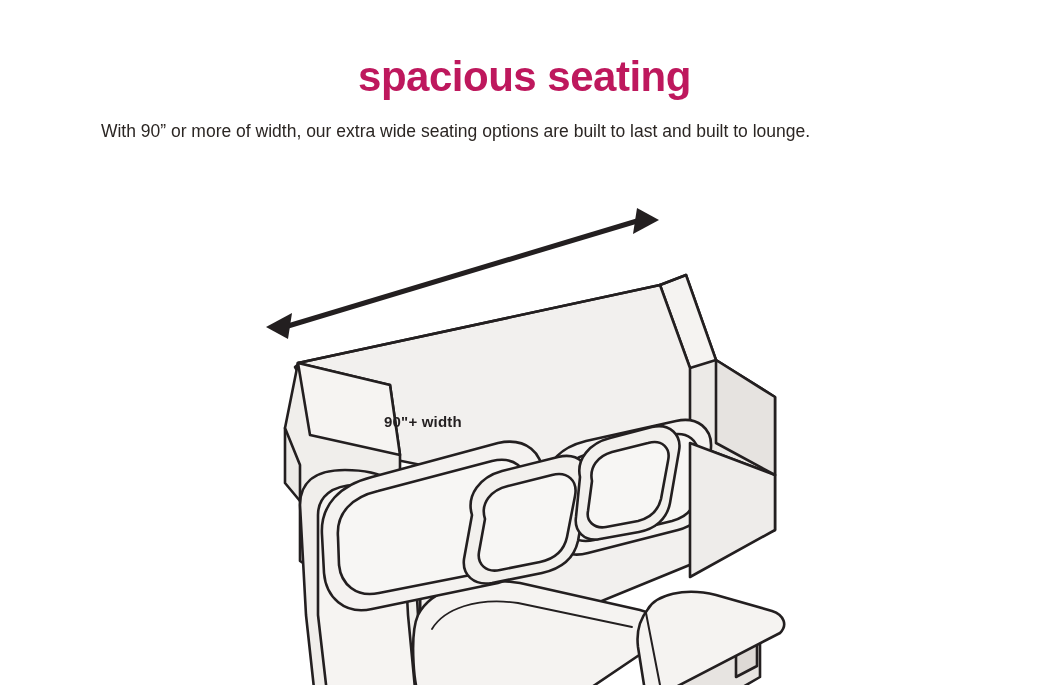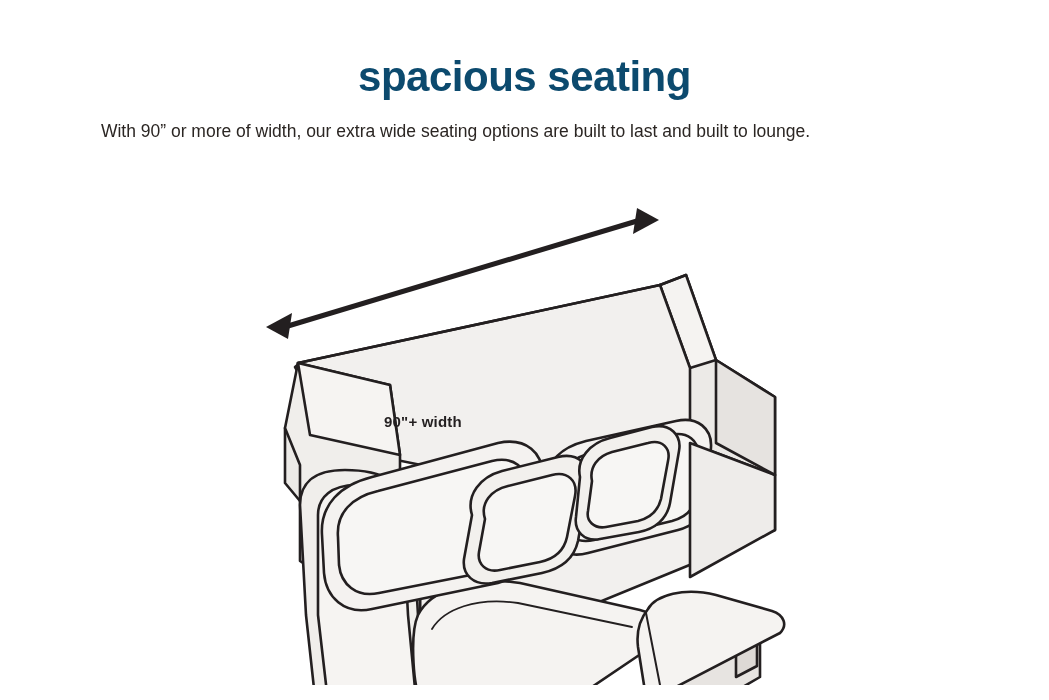--- a/index.html
+++ b/index.html
@@ -23,21 +23,21 @@
   }
   .headline {
     position: absolute;
     top: 54px;
     left: 0;
     width: 1049px;
     text-align: center;
     font-size: 42px;
     font-weight: bold;
     letter-spacing: -0.5px;
-    color: #0c4a6e;
+    color: #be185d;
     line-height: 1.1;
   }
   .subcopy {
     position: absolute;
     top: 118px;
     left: 0;
     width: 911px;
     text-align: center;
     font-size: 17.5px;
     color: #2b2623;

